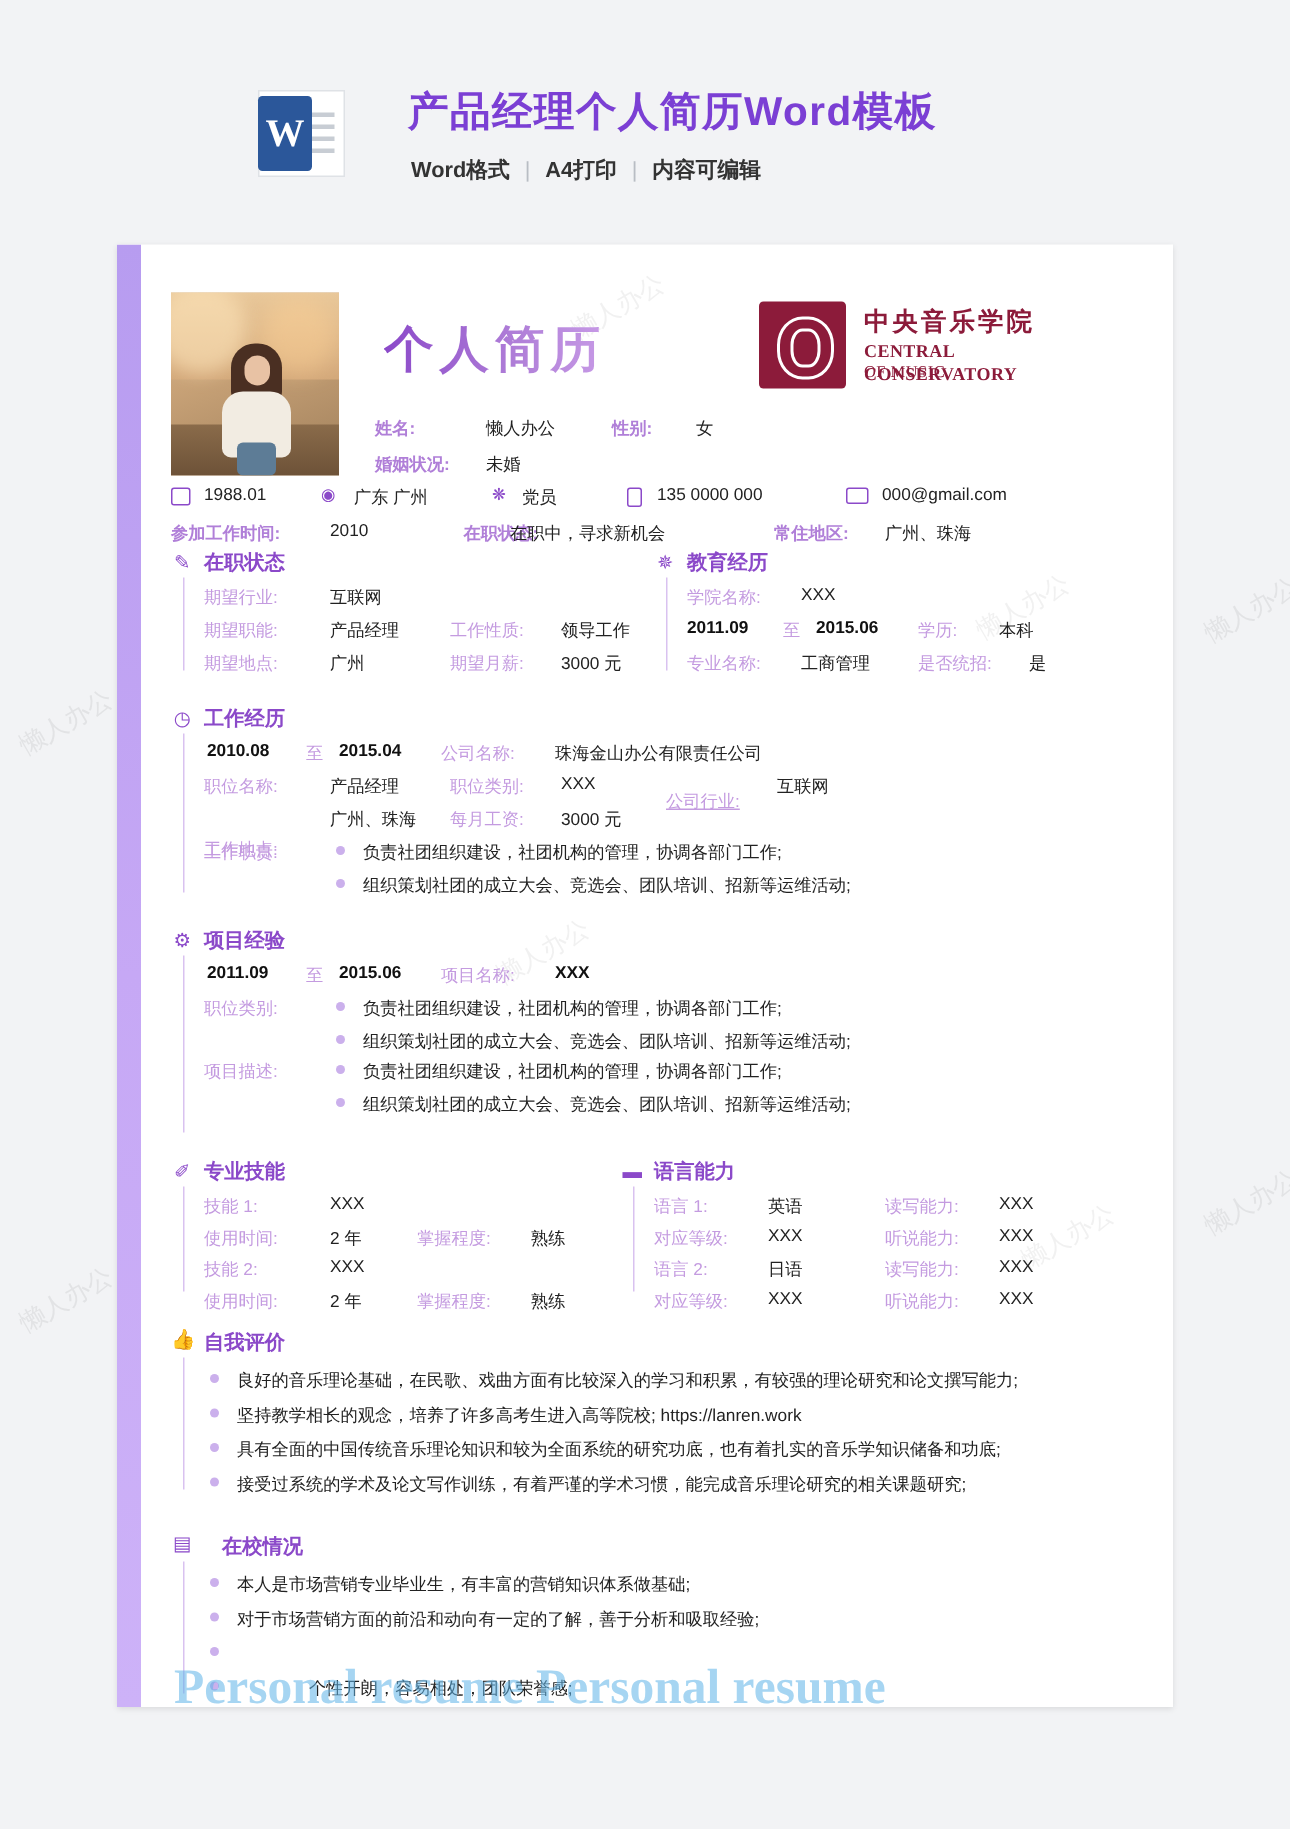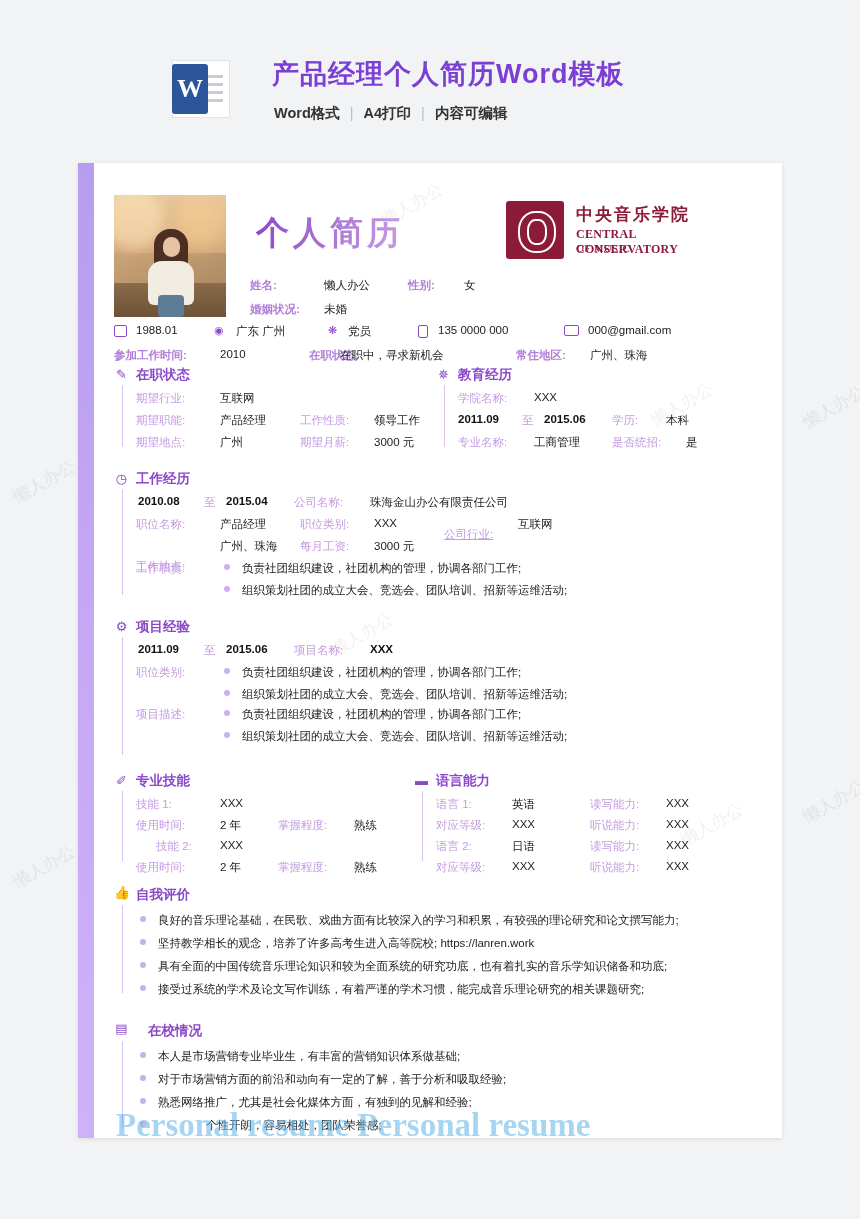--- a/index.html
+++ b/index.html
@@ -420,21 +420,21 @@
     <div class="vline" style="left:44px; top:628px; height:70px;"></div>
 
     <div class="abs lbl" style="left:58px; top:634px;">技能 1:</div>
     <div class="abs val" style="left:142px; top:634px;">XXX</div>
 
     <div class="abs lbl" style="left:58px; top:655px;">使用时间:</div>
     <div class="abs val" style="left:142px; top:655px;">2 年</div>
     <div class="abs lbl" style="left:200px; top:655px;">掌握程度:</div>
     <div class="abs val" style="left:276px; top:655px;">熟练</div>
 
-    <div class="abs lbl" style="left:58px; top:676px;margin-left:20px;">技能 2:</div>
+    <div class="abs lbl" style="left:58px; top:676px;">技能 2:</div>
     <div class="abs val" style="left:142px; top:676px;">XXX</div>
 
     <div class="abs lbl" style="left:58px; top:697px;">使用时间:</div>
     <div class="abs val" style="left:142px; top:697px;">2 年</div>
     <div class="abs lbl" style="left:200px; top:697px;">掌握程度:</div>
     <div class="abs val" style="left:276px; top:697px;">熟练</div>
 
     <div class="sec-icon" style="left:336px; top:610px;">▬</div>
     <div class="sec-title" style="left:358px; top:609px;">语言能力</div>
     <div class="vline" style="left:344px; top:628px; height:70px;"></div>
@@ -474,19 +474,18 @@
 
     <div class="sec-icon" style="left:36px; top:858px;">▤</div>
     <div class="sec-title" style="left:70px; top:859px;">在校情况</div>
     <div class="vline" style="left:44px; top:878px; height:88px;"></div>
 
     <div class="bullet" style="left:62px; top:889px;"></div>
     <div class="abs val" style="left:80px; top:886px;">本人是市场营销专业毕业生，有丰富的营销知识体系做基础;</div>
     <div class="bullet" style="left:62px; top:912px;"></div>
     <div class="abs val" style="left:80px; top:909px;">对于市场营销方面的前沿和动向有一定的了解，善于分析和吸取经验;</div>
     <div class="bullet" style="left:62px; top:935px;"></div>
-    <div class="abs val" style="left:80px; top:932px;">熟悉网络推广，尤其是社会化媒体方面，有独到的见解和经验;</div>
     <div class="bullet" style="left:62px; top:958px;"></div>
     <div class="abs val" style="left:80px; top:955px;margin-left:48px;">个性开朗，容易相处，团队荣誉感;</div>
 
     <div class="bottom-wm">Personal resume Personal resume</div>
   </div>
 </div>
 
 </body></html>

